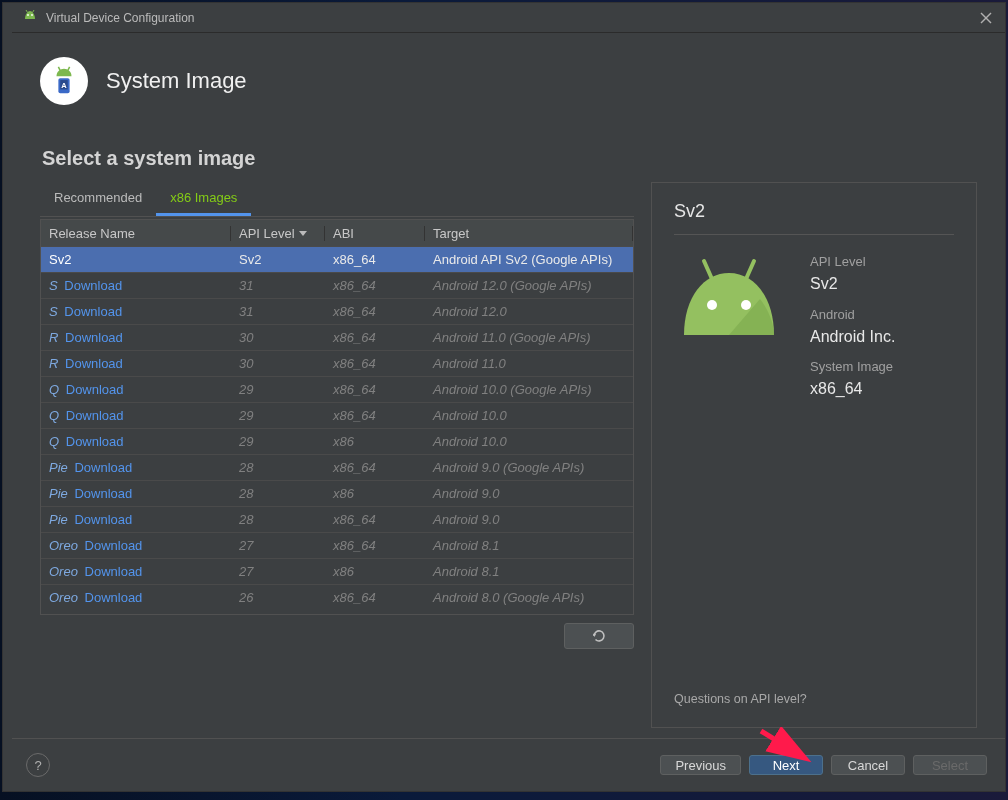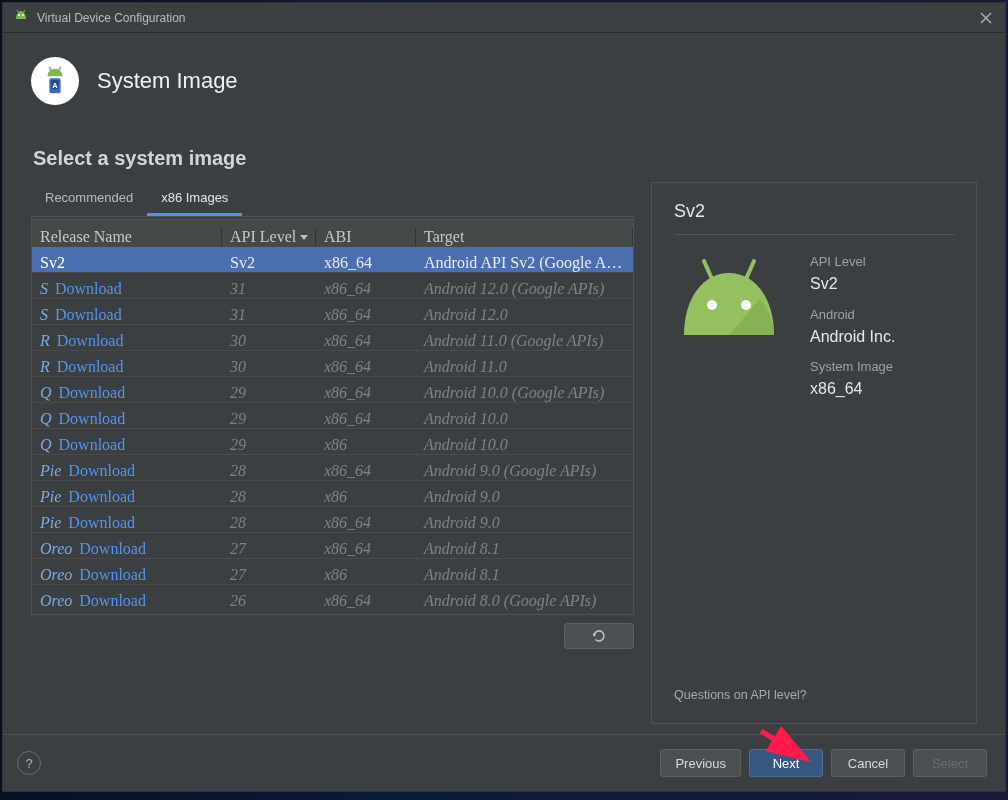--- a/index.html
+++ b/index.html
@@ -38,20 +38,21 @@
     position: relative;
   }
   .window {
     position: absolute;
     top: 0; left: 0; right: 0; bottom: 8px;
     margin: 2px 2px 0 2px;
     background: var(--bg-window);
     border: 1px solid #333;
     display: flex;
     flex-direction: column;
+    padding-left: 9px;
   }
   
   .titlebar {
     height: 30px;
     background: var(--bg-titlebar);
     display: flex;
     align-items: center;
     padding: 0 10px;
     color: var(--text-main);
     border-bottom: 1px solid #2b2b2b;
@@ -93,31 +94,31 @@
   }
   
   .tabs {
     display:flex; gap:0; border-bottom:1px solid #515151; margin-bottom:2px;
   }
   .tab {
     padding:8px 14px; color:var(--text-main); cursor:pointer;
     border-bottom:3px solid transparent; font-size:13px;
   }
   .tab.active {
-    color:#e5e5e5;
+    color:#84cc16;
     border-bottom:3px solid var(--tab-active);
   }
   
   .table-wrap {
     border:1px solid #515151; border-radius:0; overflow:hidden;
     display:flex; flex-direction:column; height:396px;
   }
   .thead, .trow {
-    display:flex; align-items:flex-end;
-    height:26px; font-size:16px;font-family:Liberation Serif, serif;
+    display:flex; align-items:center;
+    height:26px; font-size:13px;
   }
   .thead {
     background:#45494a; color:#d0d0d0;
   }
   .thead .cell { border-right:1px solid #333;}
   .thead .cell.api { display:flex; align-items:center; gap:4px;}
   .tbody { overflow-y:auto; flex:1; }
   .trow {
     border-top:1px solid #4a4a4a;
     color:var(--text-dim);
@@ -170,21 +171,21 @@
     border-top:1px solid #515151; margin-top:10px;
   }
   .help-btn {
     width:24px; height:24px; border-radius:50%;
     border:1px solid #6a6a6a; color:#b0b0b0;
     display:flex; align-items:center; justify-content:center;
     cursor:pointer; font-size:13px;
   }
   .footer-btns { margin-left:auto; display:flex; gap:8px;}
   .btn {
-    min-width:74px; height:28px; padding:0 14px;
+    min-width:74px; height:20px; padding:0 14px;
     background:var(--btn-bg); color:#d8d8d8;
     border:1px solid var(--btn-border); border-radius:3px;
     display:flex; align-items:center; justify-content:center;
     cursor:pointer; font-size:13px;
   }
   .btn.primary {
     background:var(--btn-primary); border-color:var(--btn-primary-border); color:#fff;
   }
   .btn.disabled {
     color:#6a6a6a; cursor:default;

